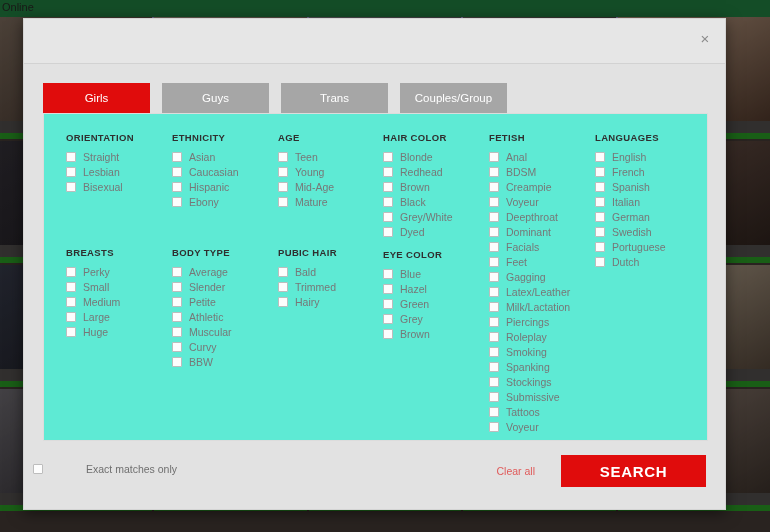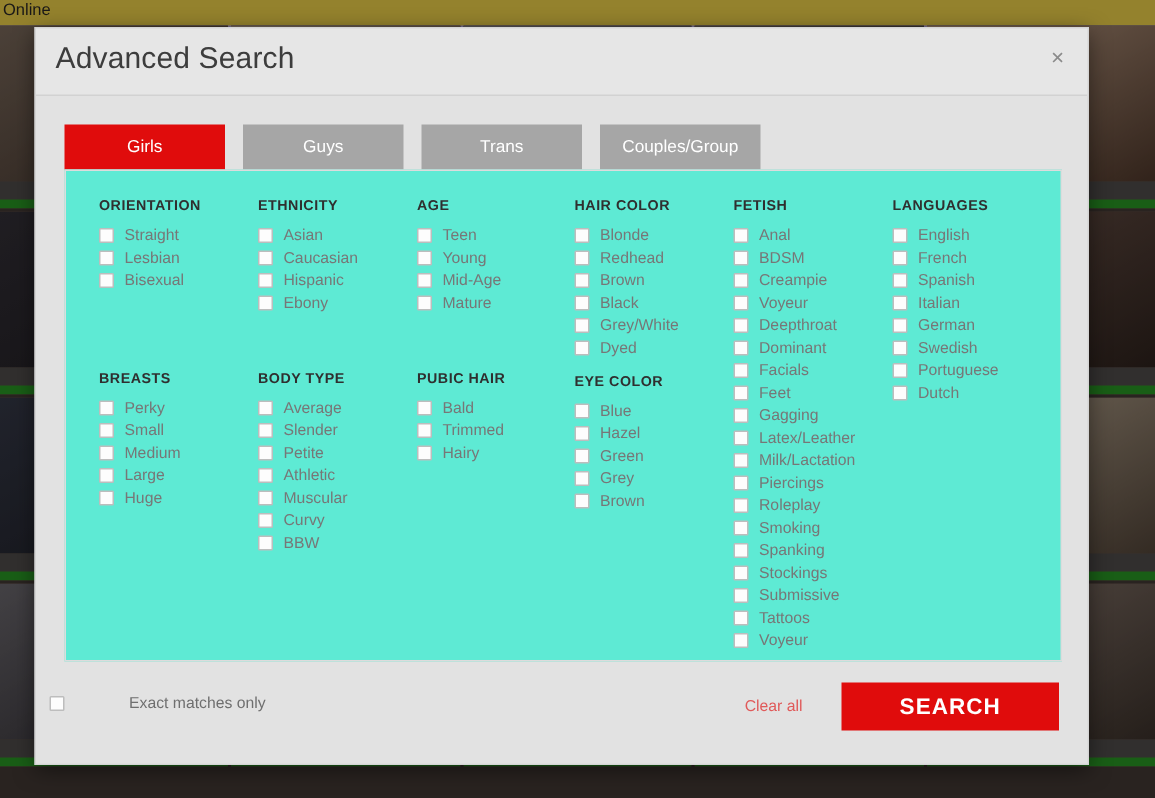--- a/index.html
+++ b/index.html
@@ -20,21 +20,21 @@
   #bg-page {
     position: absolute;
     inset: 0;
     overflow: hidden;
     background: #3b3330;
   }
   #bg-topbar {
     position: absolute;
     top: 0; left: 0; right: 0;
     height: 17px;
-    background: #fde047;
+    background: #15803d;
     border-bottom: 3px solid #c4b5fd;
   }
   #bg-topbar .online-label {
     position: absolute;
     left: 2px; top: 1px;
     font-size: 11px;
     color: #1f1f1f;
     font-family: "Liberation Sans", sans-serif;
   }
   #bg-grid {
@@ -366,21 +366,20 @@
         <div class="bar"></div>
       </div>
     </div>
 </div>
 
 <div id="overlay">
 
   <div id="modal">
 
     <div id="modal-header">
-      <div id="modal-title">Advanced Search</div>
       <button id="close-btn">×</button>
     </div>
 
     <div id="tabs">
         <div class="tab active">Girls</div>
         <div class="tab">Guys</div>
         <div class="tab">Trans</div>
         <div class="tab">Couples/Group</div>
       </div>
 

